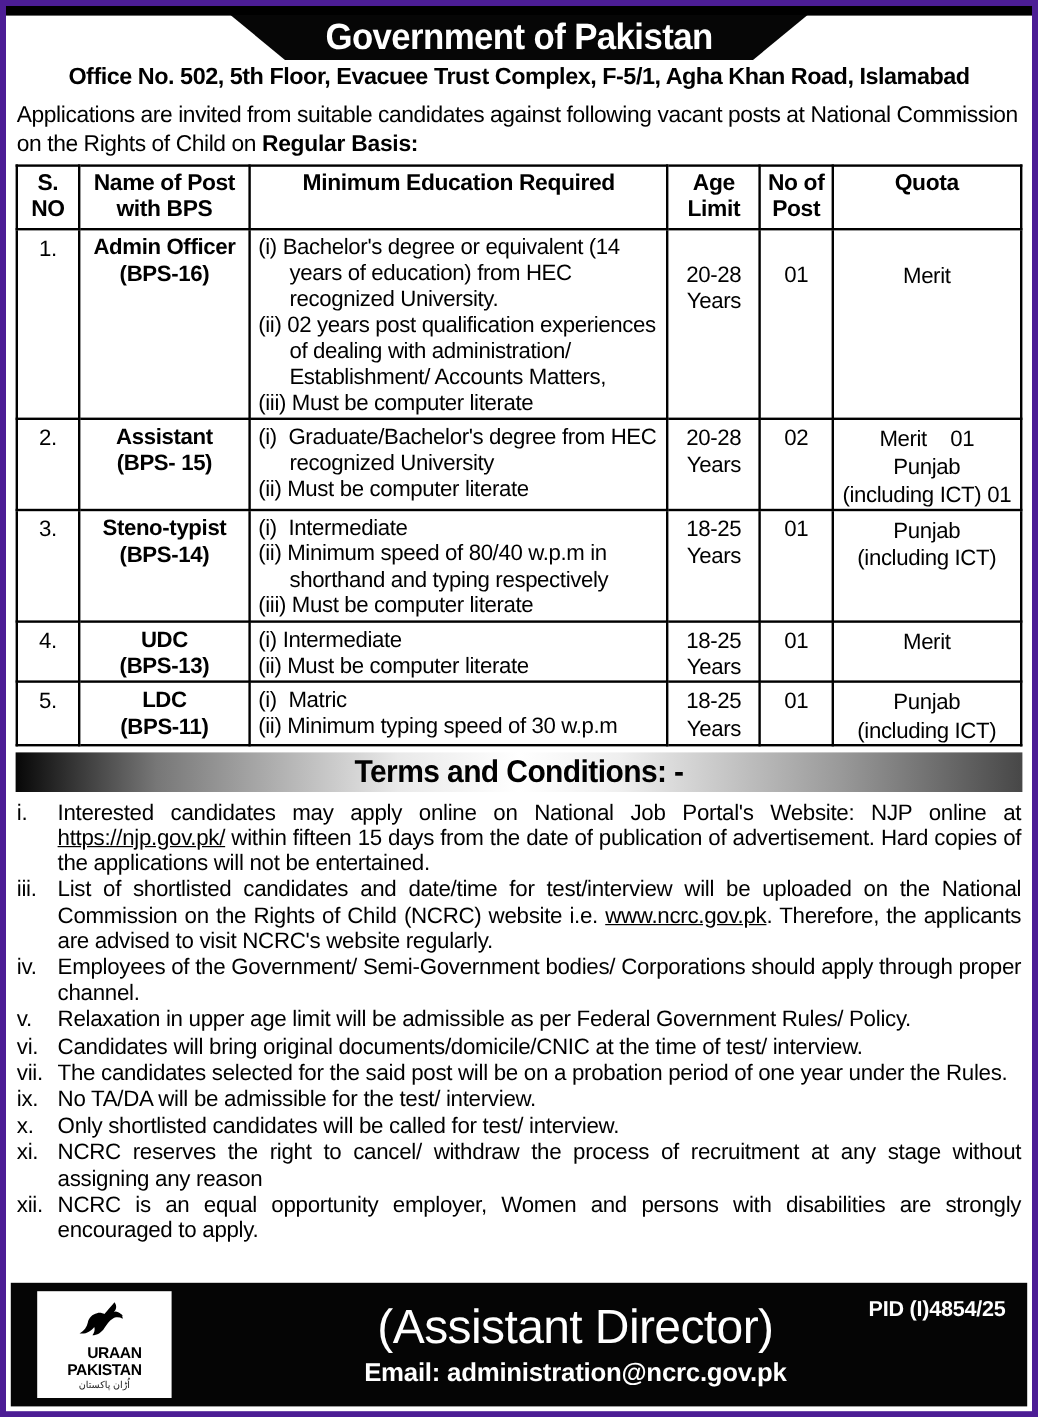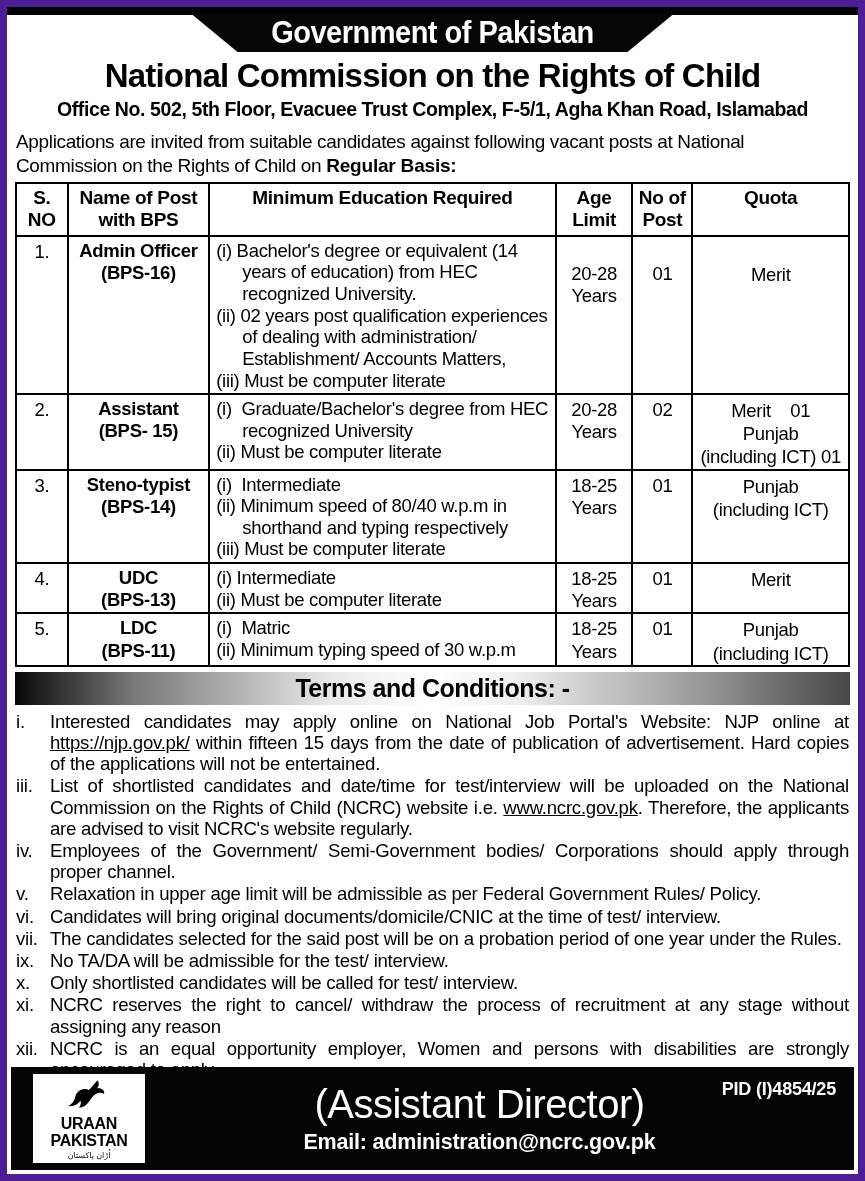--- a/index.html
+++ b/index.html
@@ -4,21 +4,21 @@
 <style>
   * { box-sizing: border-box; margin: 0; padding: 0; }
   html,body { background:#e8e8e8; }
   body { font-family: "Liberation Sans", sans-serif; color:#000; }
 
   .ad-page {
     position: relative;
     width: 865px; height: 1181px;
     margin: 0 auto;
     background: #fff;
-    border: 7px solid #4c1d95;
+    border: 5px solid #4c1d95;
     overflow: hidden;
   }
 
   
   .top-strip { height: 8px; background:#000; width:100%; }
   .gov-banner {
     margin: -1px auto 0;
     width: 482px; height: 38px;
     background:#060606;
     clip-path: polygon(0 0, 100% 0, calc(100% - 46px) 100%, 46px 100%);
@@ -125,42 +125,41 @@
     color:#fff;
   }
   .logo-box {
     width: 112px; height: 89px;
     background:#fff; color:#000;
     display:flex; flex-direction:column; align-items:center; justify-content:center;
     flex: 0 0 112px;
     padding-top:2px;
   }
   .logo-bird { width: 46px; height: 36px; margin-bottom:1px; }
-  .logo-name { font-weight:bold; font-size:16px; line-height:1.05; text-align:center; letter-spacing:-0.3px; }
+  .logo-name { font-weight:bold; font-size:13px; line-height:1.05; text-align:right; letter-spacing:-0.3px; }
   .logo-urdu { font-size:8px; margin-top:2px; color:#111; }
   .footer-center { flex:1; text-align:center; padding-right: 30px; }
   .sig-title { font-weight:normal; font-size:40px; letter-spacing:-0.5px; }
   .sig-phone, .sig-email { font-weight:bold; font-size:21.5px; margin-top:3px; letter-spacing:-0.2px; }
   .pid {
     position:absolute; top:12px; right:18px;
     font-weight:bold; font-size:18px; letter-spacing:-0.2px;
   }
 </style>
 </head>
 <body>
 
 <div class="ad-page">
 
   <div class="top-strip"></div>
 
   <div class="gov-banner">
     <span>Government of Pakistan</span>
   </div>
 
-  <div class="org-title">National Commission on the Rights of Child</div>
 
   <div class="address-line">Office No. 502, 5th Floor, Evacuee Trust Complex, F-5/1, Agha Khan Road, Islamabad</div>
 
 
   <p class="intro"><span>Applications are invited from suitable candidates against following vacant posts at National Commission on the Rights of Child on </span><b>Regular Basis:</b></p>
 
   <table class="posts">
     <colgroup>
       <col class="c-sno">
         <col class="c-post">

